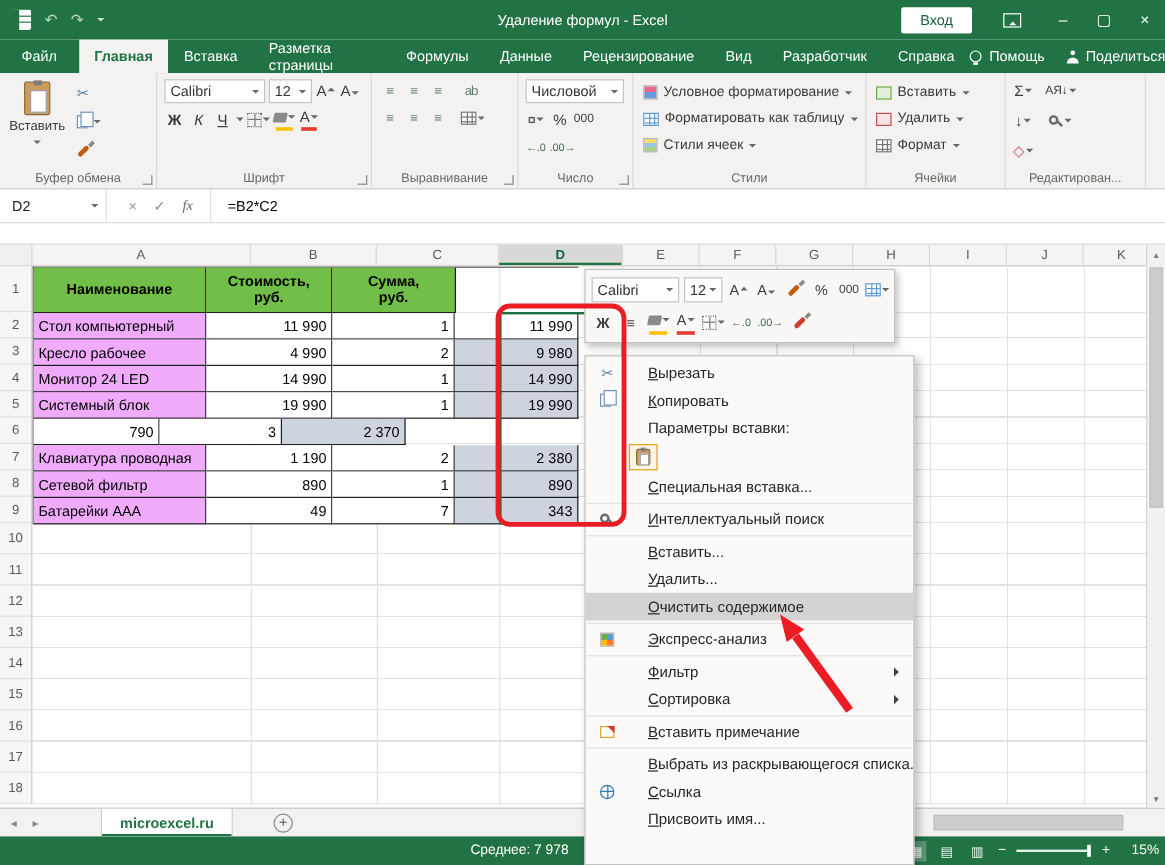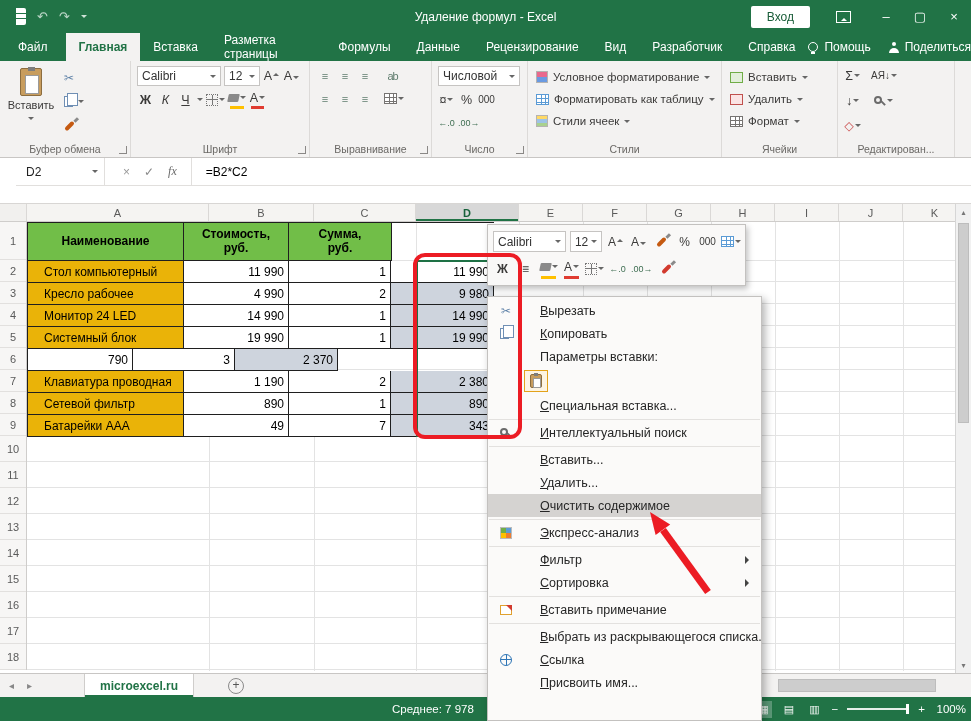--- a/index.html
+++ b/index.html
@@ -86,21 +86,21 @@
   .i-search { width:8px; height:8px; border:2px solid #6b6b6b; border-radius:50%; position:relative; margin:0 4px 2px 0; flex:0 0 auto; }
   .i-search::after { content:""; position:absolute; right:-4px; bottom:-4px; width:2px; height:6px; background:#6b6b6b; transform:rotate(-45deg); }
   .i-quad { width:12px; height:12px; border:1px solid #bbb; background:conic-gradient(#5b9bd5 0 25%,#ed7d31 25% 50%,#ffc000 50% 75%,#70ad47 75%); }
   .i-note { width:12px; height:10px; background:#fff; border:1px solid #e0a12f; position:relative; }
   .i-note::after { content:""; position:absolute; right:-1px; top:-1px; border:3px solid transparent; border-top-color:#d23a2e; border-right-color:#d23a2e; }
   .i-globe { width:12px; height:12px; border:1px solid #2e75b6; border-radius:50%;
     background:linear-gradient(#2e75b6,#2e75b6) 50% 0/1px 100% no-repeat, linear-gradient(#2e75b6,#2e75b6) 0 50%/100% 1px no-repeat; }
   .scis { color:#5b7fa6; font-size:12px; }
 
   
-  .fbar { position:absolute; top:158px; left:16px; right:0; height:28px; background:#fff; border-bottom:1px solid #e1dfdd; display:flex; align-items:center; font-size:12px; color:#222; z-index:5; }
+  .fbar { position:absolute; top:158px; left:0; right:0; height:28px; background:#fff; border-bottom:1px solid #e1dfdd; display:flex; align-items:center; font-size:12px; color:#222; z-index:5; }
   .namebox { width:88px; height:100%; display:flex; align-items:center; padding:0 6px 0 10px; justify-content:space-between; }
   .nbsep { width:1px; height:100%; background:#e1dfdd; }
   .fxgrp { display:flex; align-items:center; gap:14px; padding:0 14px 0 18px; color:#9a9a9a; }
   .fx { font-family:"Liberation Serif", serif; font-style:italic; color:#6a6a6a; }
   .chk { color:#8a8a8a; }
   .fformula { padding-left:14px; color:#000; }
   .fstrip { position:absolute; top:186px; left:0; right:0; height:18px; background:#fff; border-bottom:1px solid #d8d6d4; z-index:4; }
 
   
   .colheads { position:absolute; top:204px; left:0; width:967px; height:18px; display:flex; background:#f5f4f2; border-bottom:1px solid #cfcdcb; font-size:11px; color:#5a5a5a; z-index:3; }
@@ -116,24 +116,24 @@
       repeating-linear-gradient(to right,#e3e3e3 0 1px,transparent 1px 64px),
       linear-gradient(#e3e3e3,#e3e3e3),
       repeating-linear-gradient(to bottom,transparent 0 21px,#e3e3e3 21px 22px),
       repeating-linear-gradient(to bottom,transparent 0 25px,#e3e3e3 25px 26px);
     background-position:182px 0,287px 0,389px 0,492px 0,0 38px,0 38px,0 214px;
     background-size:1px 100%,1px 100%,1px 100%,437px 100%,100% 1px,100% 177px,100% 235px; }
 
   .table { position:absolute; left:27px; top:222px; border-left:1px solid #1f1f1f; border-top:1px solid #1f1f1f; z-index:2; }
   .trow { display:flex; }
   .tcell { border-right:1px solid #1f1f1f; border-bottom:1px solid #1f1f1f; display:flex; align-items:center; font-size:12px; color:#000; overflow:hidden; }
-  .cA{width:156px}.cB{width:105px}.cC{width:102px}.cD{width:103px}
+  .cA{width:144px}.cB{width:105px}.cC{width:102px}.cD{width:103px}
   .trow.th .tcell { height:38px; background:#71be48; font-weight:700; justify-content:center; text-align:center; white-space:pre-line; line-height:1.15; }
   .trow.td .tcell { height:22px; }
-  .name { background:#eab308; padding-left:16px; }
+  .name { background:#f0abfc; padding-left:4px; }
   .num { justify-content:flex-end; padding-right:4px; background:#fff; }
   .dsel { background:#ced4dd; }
   .dact { background:#fff; }
   .selbox { position:absolute; left:416px; top:260px; width:104px; height:177px; border:2px solid #1e7145; z-index:6; pointer-events:none; }
   .fillh { position:absolute; left:515px; top:432px; width:6px; height:6px; background:#1e7145; border:1px solid #fff; z-index:6; }
 
   .vsb { position:absolute; left:955px; top:204px; width:16px; height:469px; background:#f1f1f1; border-left:1px solid #d6d6d6; z-index:8; font-size:8px; color:#777; }
   .vsb .sba { height:16px; display:flex; align-items:center; justify-content:center; }
   .vsb .thumb { position:absolute; left:2px; right:2px; top:19px; height:200px; background:#cdcdcd; border:1px solid #bdbdbd; }
   .vsb .sbd { position:absolute; bottom:0; left:0; right:0; height:16px; display:flex; align-items:center; justify-content:center; }
@@ -555,21 +555,21 @@
     <div class="avg">Среднее: 7 978</div>
     <div class="sright">
       <span class="vico on">▦</span>
       <span class="vico">▤</span>
       <span class="vico">▥</span>
       <span>−</span>
       <span class="ztrack">
           <span class="zknob"></span>
         </span>
       <span>+</span>
-      <span class="zlabel">100%</span>
+      <span class="zlabel">15%</span>
     </div>
   </div>
 
   <div class="minibar">
     <div class="mrow">
       <span class="mcombo" style="width:84px">
           <span>Calibri</span>
           <span class="car"></span>
         </span>
       <span class="mcombo" style="width:36px">

